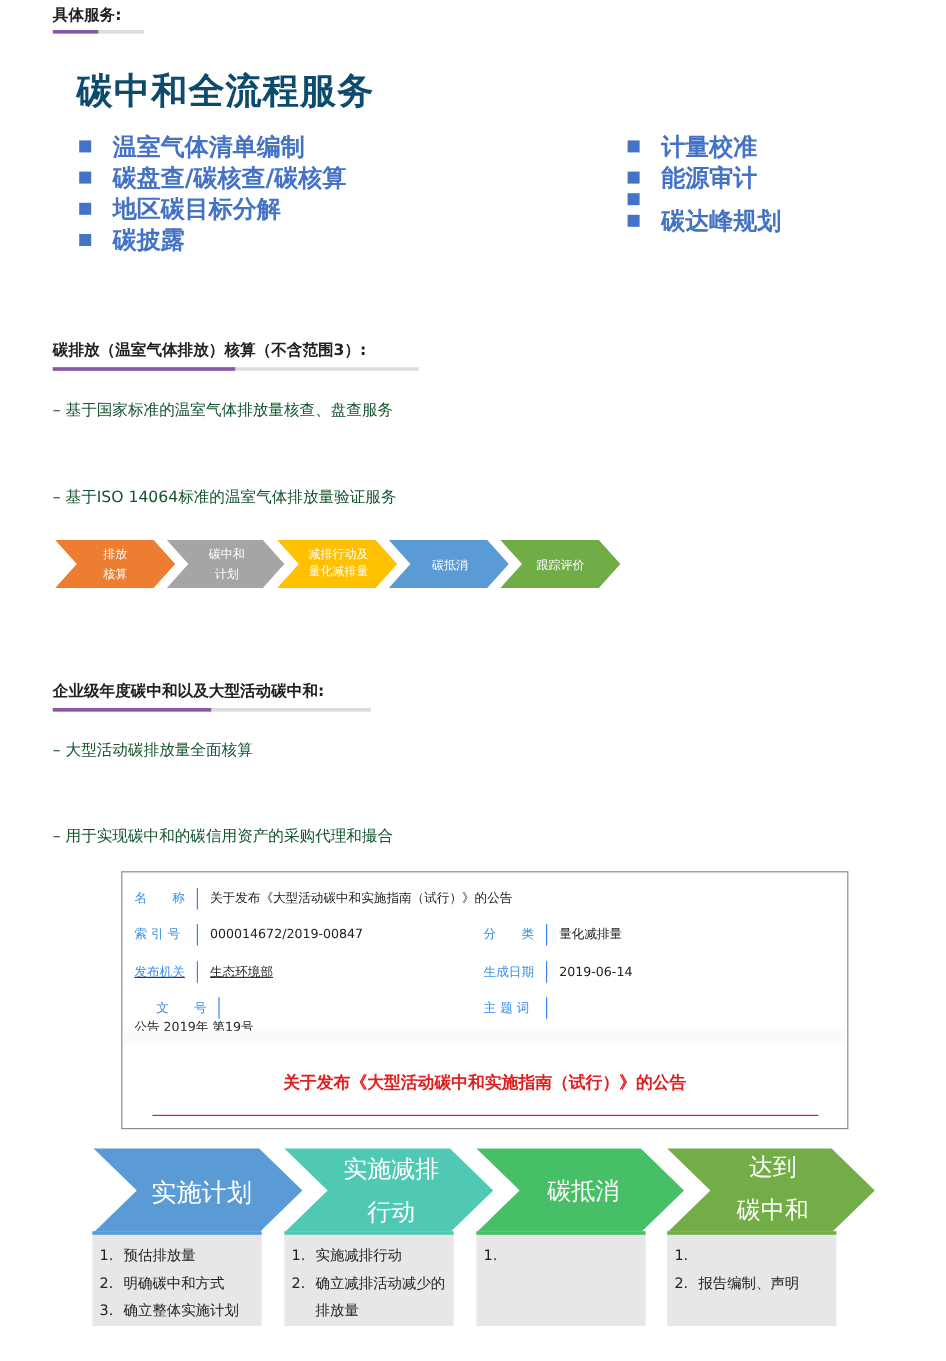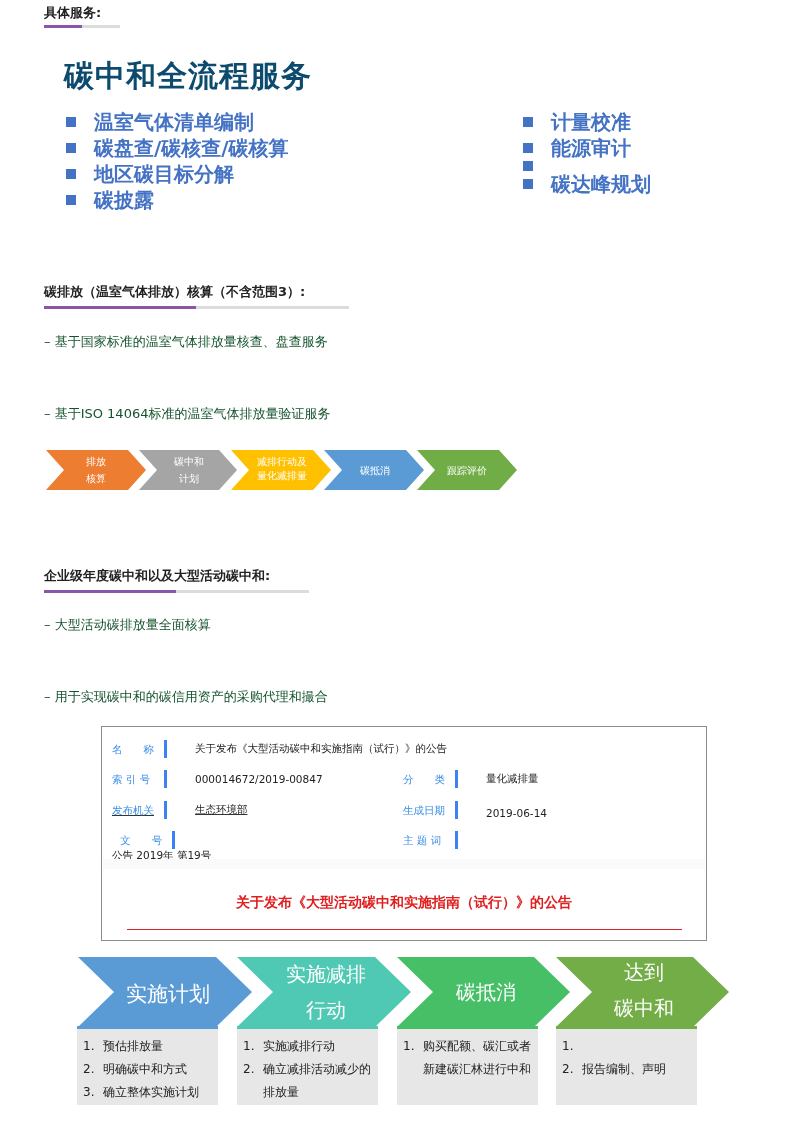--- a/index.html
+++ b/index.html
@@ -15,21 +15,21 @@
   .svc-list { list-style: none; margin: 0; padding: 0; }
   .svc-list li { font-size: 20px; line-height: 26px; color: #4472c4; font-weight: bold; white-space: nowrap; display: flex; align-items: center; }
   .svc-list li .sq { width: 10px; height: 10px; background: #4472c4; display: inline-block; margin-right: 18px; }
 
   .dash-line { font-size: 13px; color: #14532d; white-space: nowrap; }
 
   .small-flow svg text { font-family: "DejaVu Sans", sans-serif; }
 
   .notice-box { border: 1px solid #8c8c8c; background: #fff; }
   .notice-row { position: absolute; font-size: 10.5px; display: flex; align-items: center; height: 18px; }
-  .notice-label { color: #3a8ee6; width: 52px; letter-spacing: 0; border-right: 3px solid #3b82f6; margin-right: 28px; height: 18px; line-height: 18px; }
+  .notice-label { color: #3a8ee6; width: 52px; letter-spacing: 0; border-right: 1px solid #3b82f6; margin-right: 10px; height: 18px; line-height: 18px; }
   .notice-value { color: #222; white-space: nowrap; }
   .notice-band { position: absolute; left: 1px; right: 1px; height: 10px; background: #fafafa; }
   .notice-title { position: absolute; font-size: 14px; font-weight: bold; color: #e02020; white-space: nowrap; }
   .notice-redline { position: absolute; height: 1px; background: #d9232a; }
 
   .big-flow svg text { font-family: "DejaVu Sans", sans-serif; }
   .step-box { position: absolute; background: #e7e7e7; font-size: 12px; color: #222; }
   .step-box ol { margin: 0; padding: 0; list-style: none; }
   .step-box li { display: flex; line-height: 23px; }
   .step-box li .num { width: 20px; flex: none; }
@@ -134,21 +134,21 @@
     <span class="notice-value">000014672/2019-00847</span>
   </div>
   <div class="notice-row" style="left:301px; top:43px;">
     <span class="notice-label">分　　类</span>
     <span class="notice-value">量化减排量</span>
   </div>
   <div class="notice-row" style="left:10px; top:74px;text-decoration:underline;">
     <span class="notice-label">发布机关</span>
     <span class="notice-value">生态环境部</span>
   </div>
-  <div class="notice-row" style="left:301px; top:74px;align-items:flex-end;">
+  <div class="notice-row" style="left:301px; top:74px;">
     <span class="notice-label">生成日期</span>
     <span class="notice-value">2019-06-14</span>
   </div>
   <div class="notice-row" style="left:10px; top:104px;flex-direction:column;">
     <span class="notice-label">文　　号</span>
     <span class="notice-value">公告 2019年 第19号</span>
   </div>
   <div class="notice-row" style="left:301px; top:104px;">
     <span class="notice-label">主 题 词</span>
     <span class="notice-value"></span>
@@ -206,21 +206,20 @@
     <li>
         <span class="num">2.</span>
         <span>确立减排活动减少的排放量</span>
       </li>
   </ol>
 </div>
 <div class="step-box" style="left:397px; top:1026px; width:141px; height:79px; border-top:3px solid #46bf66; padding:6px 4px 0 6px; box-sizing:border-box;">
   <ol>
     <li>
         <span class="num">1.</span>
-        <span>购买配额、碳汇或者新建碳汇林进行中和</span>
       </li>
   </ol>
 </div>
 <div class="step-box" style="left:556px; top:1026px; width:141px; height:79px; border-top:3px solid #72ad47; padding:6px 4px 0 6px; box-sizing:border-box;">
   <ol>
     <li>
         <span class="num">1.</span>
       </li>
     <li>
         <span class="num">2.</span>

